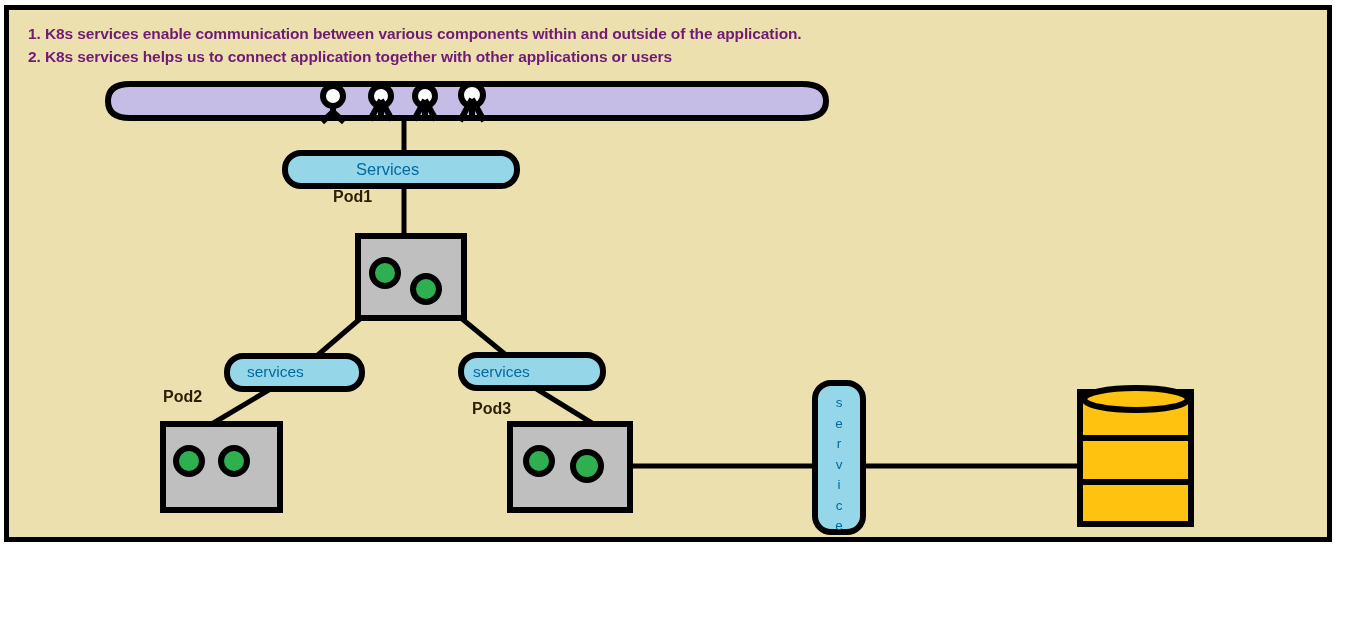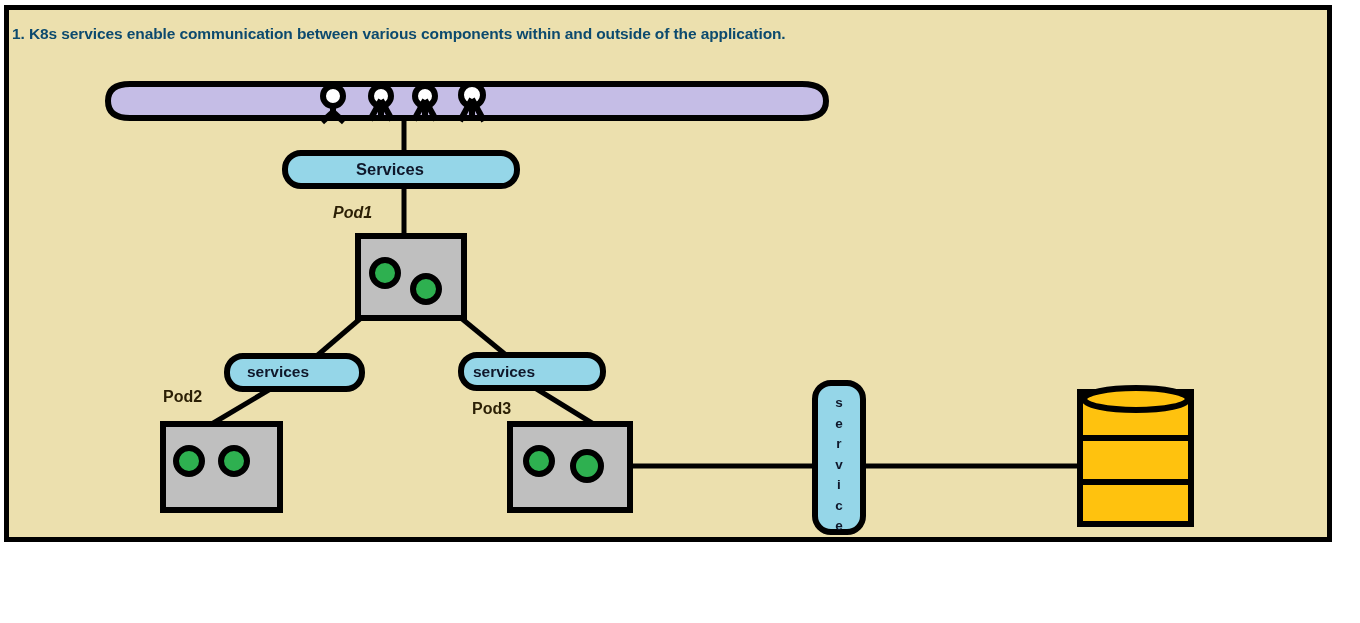--- a/index.html
+++ b/index.html
@@ -33,46 +33,46 @@
   }
   #canvas {
     position: absolute;
     left: 0;
     top: 0;
     width: 1360px;
     height: 623px;
   }
   .note-line {
     position: absolute;
-    left: 12px;
+    left: 28px;
     font-size: 15.5px;
     font-weight: bold;
-    color: #0c4a6e;
+    color: #701a75;
     white-space: nowrap;
     letter-spacing: -0.1px;
   }
   #note1 { top: 25px; }
   #note2 { top: 48px; }
 
   .lbl {
     position: absolute;
     font-size: 16px;
     font-weight: bold;
     color: #2b1f05;
     white-space: nowrap;
   }
-  #lbl-pod1 { left: 333px; top: 204px; font-style: italic; }
+  #lbl-pod1 { left: 333px; top: 188px; }
   #lbl-pod2 { left: 163px; top: 388px; }
   #lbl-pod3 { left: 472px; top: 400px; }
 
   
   .pill-text {
     position: absolute;
-    font-weight: bold;
-    color: #0f172a;
+    font-weight: normal;
+    color: #0369a1;
     white-space: nowrap;
   }
   #txt-services-top {
     left: 356px; top: 160px;
     font-size: 16.5px;
   }
   #txt-services-left {
     left: 247px; top: 363px;
     font-size: 15.5px;
   }
@@ -188,20 +188,21 @@
       <rect x="1080" y="392" width="111" height="132" fill="#ffc20e" stroke="#000000" stroke-width="6"></rect>
 
       <ellipse cx="1136" cy="399" rx="52" ry="11" fill="#ffc20e" stroke="#000000" stroke-width="6"></ellipse>
 
       <line x1="1080" y1="438" x2="1191" y2="438" stroke="#000000" stroke-width="6"></line>
       <line x1="1080" y1="482" x2="1191" y2="482" stroke="#000000" stroke-width="6"></line>
     </g>
   </svg>
 
   <div class="note-line" id="note1">1. K8s services enable communication between various components within and outside of the application.</div>
+  <div class="note-line" id="note2">2. K8s services helps us to connect application together with other applications or users</div>
 
   <div class="pill-text" id="txt-services-top">Services</div>
   <div class="pill-text" id="txt-services-left">services</div>
   <div class="pill-text" id="txt-services-right">services</div>
 
   <div class="pill-text" id="txt-service-vert">
     <span>s</span>
     <span>e</span>
     <span>r</span>
     <span>v</span>

